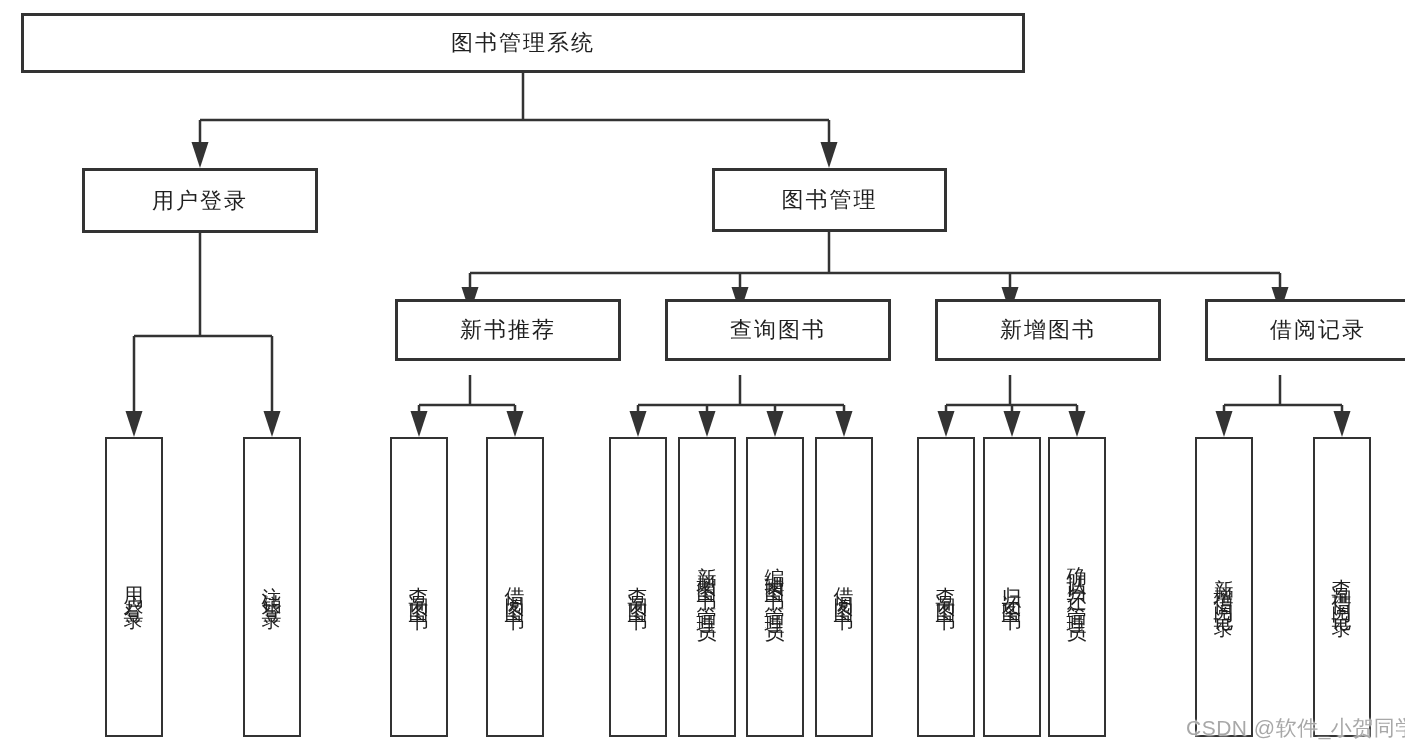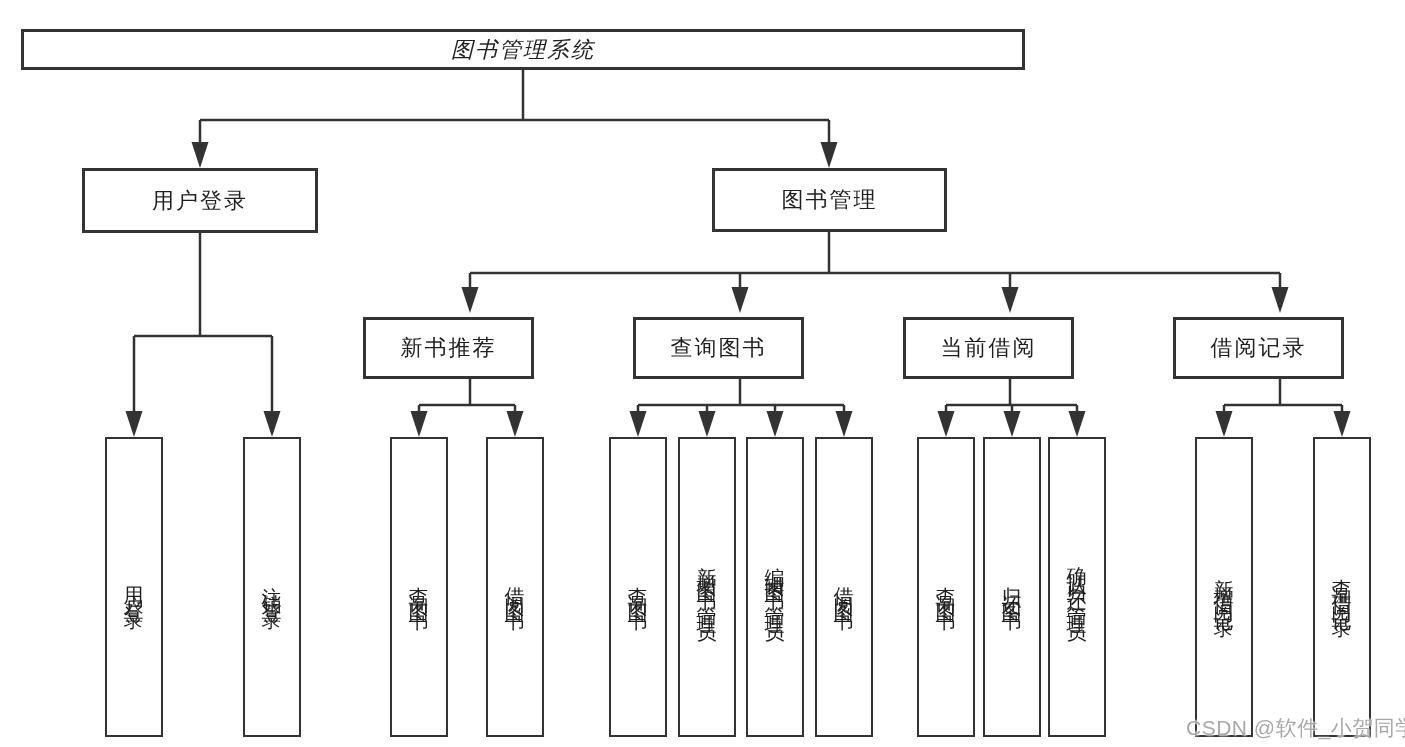--- a/index.html
+++ b/index.html
@@ -39,24 +39,24 @@
   .vlbl{
     color:var(--text);
     font-size:20px;
     writing-mode:vertical-rl;
     text-orientation:mixed;
     letter-spacing:8px;
     line-height:1;
     white-space:nowrap;
   }
   
-  .b-root{left:21px;top:29px;width:1004px;height:41px;font-style:italic;}
+  .b-root{left:21px;top:13px;width:1004px;height:60px;}
   .b-login{left:82px;top:168px;width:236px;height:65px;}
   .b-mgmt{left:712px;top:168px;width:235px;height:64px;text-align:right;}
-  .l2{top:317px;width:171px;height:62px;}
+  .l2{top:299px;width:226px;height:62px;margin-left:32px;}
   .b-l2a{left:363px;}
   .b-l2b{left:633px;}
   .b-l2c{left:903px;}
   .b-l2d{left:1173px;}
   .leaf{top:437px;width:58px;height:300px;border-width:2.5px;}
   .f-1{left:105px;}
   .f-2{left:243px;}
   .f-3{left:390px;}
   .f-4{left:486px;}
   .f-5{left:609px;}
@@ -145,21 +145,21 @@
     <span class="lbl">图书管理</span>
   </div>
 
   <div class="box l2 b-l2a">
     <span class="lbl">新书推荐</span>
   </div>
   <div class="box l2 b-l2b">
     <span class="lbl">查询图书</span>
   </div>
   <div class="box l2 b-l2c">
-    <span class="lbl">当前借阅</span>
+    <span class="lbl">新增图书</span>
   </div>
   <div class="box l2 b-l2d">
     <span class="lbl">借阅记录</span>
   </div>
 
   <div class="box leaf f-1">
     <span class="vlbl">用户登录</span>
   </div>
   <div class="box leaf f-2">
     <span class="vlbl">注销登录</span>

